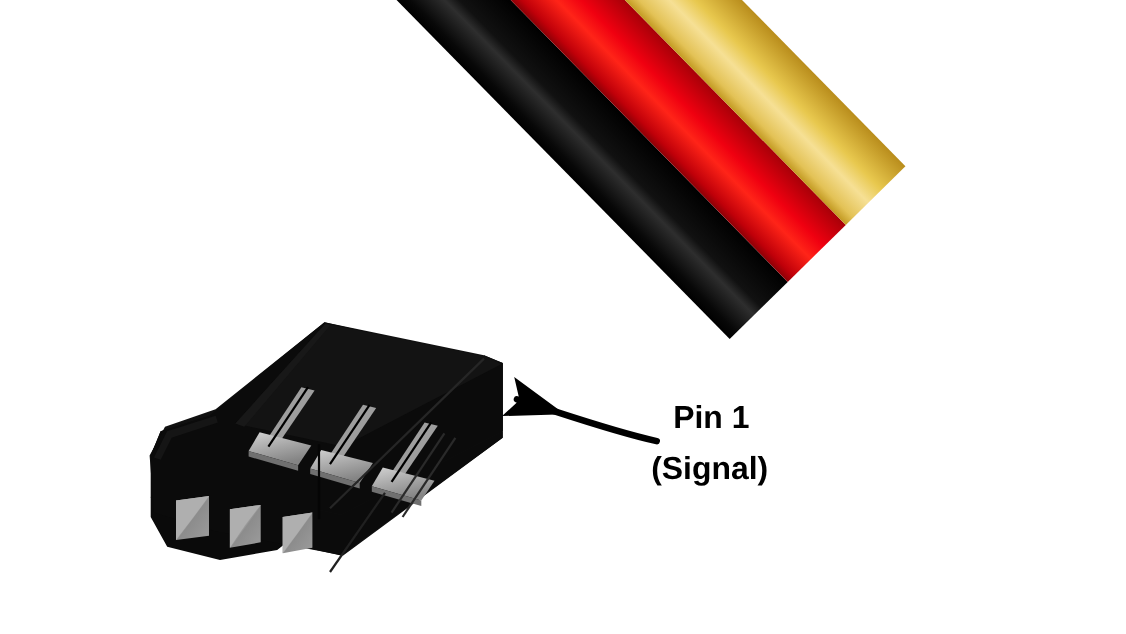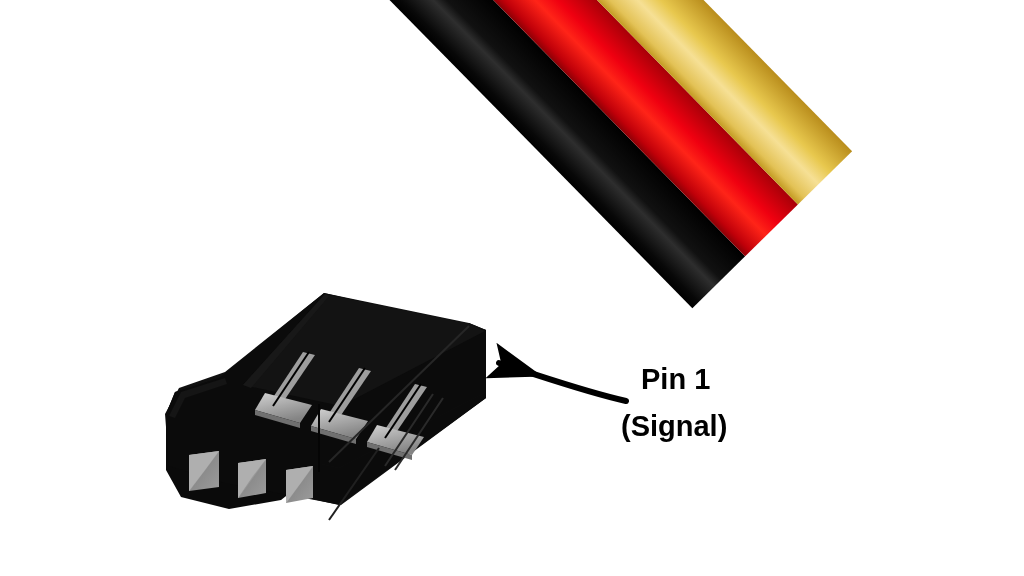--- a/index.html
+++ b/index.html
@@ -9,21 +9,20 @@
   }
   body {
     font-family: "Liberation Sans", sans-serif;
   }
   #stage {
     position: relative;
     width: 928px;
     height: 576px;
     background: #ffffff;
     overflow: hidden;
-    margin-left: 29px;
   }
   #stage svg {
     position: absolute;
     left: 0;
     top: 0;
     display: block;
   }
   .label-text {
     font-family: "Liberation Sans", sans-serif;
     font-weight: bold;

